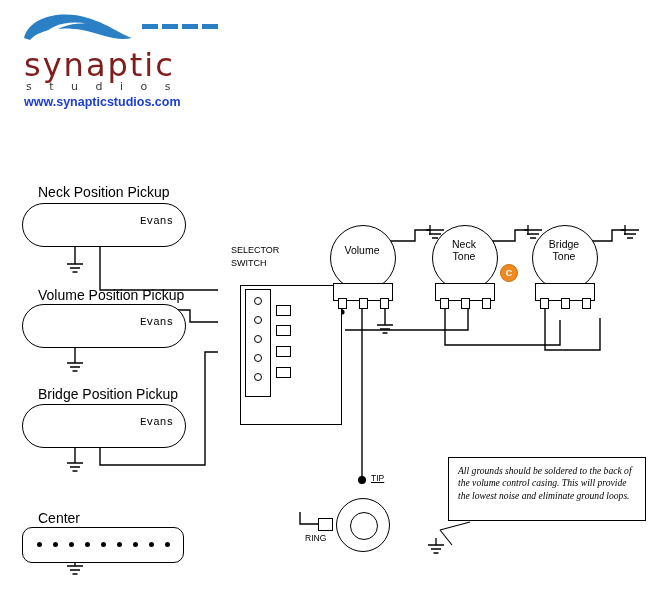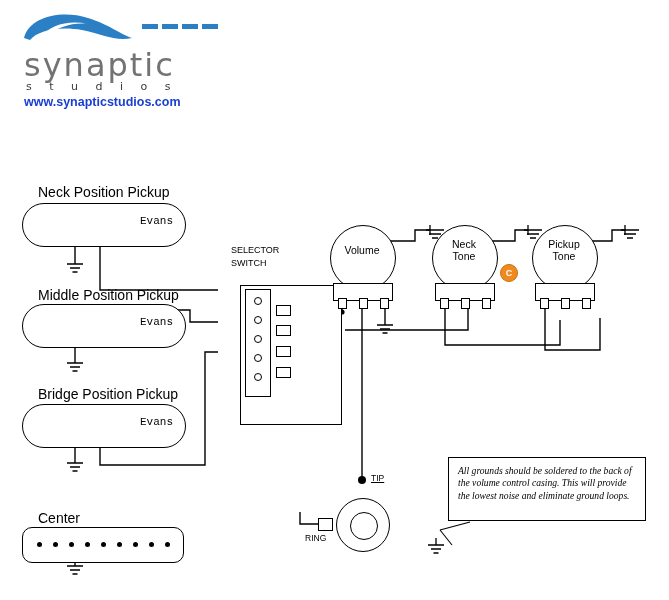--- a/index.html
+++ b/index.html
@@ -7,21 +7,21 @@
     width:669px;height:600px;background:#ffffff;
     font-family:"Liberation Sans", sans-serif;
     position:relative;overflow:hidden;
   }
   .root{position:absolute;left:0;top:0;width:669px;height:600px;}
   .abs{position:absolute;}
 
   
   .logo-wrap{left:14px;top:8px;width:250px;height:95px;}
   .logo-name{
-    left:10px;top:38px;font-size:32px;letter-spacing:2px;color:#737373;
+    left:10px;top:38px;font-size:32px;letter-spacing:2px;color:#7f1d1d;
     font-family:"DejaVu Sans", sans-serif;font-weight:400;
   }
   .logo-sub{
     left:12px;top:72px;font-size:11px;letter-spacing:7px;color:#3a3a3a;
     font-family:"DejaVu Sans", sans-serif;
   }
   .logo-url{
     left:24px;top:95px;font-size:12.5px;color:#1b3fd0;font-weight:bold;
     font-family:"Liberation Sans", sans-serif;
     text-align:center;
@@ -165,21 +165,21 @@
       <path d="M625,225 L625,235 M621,230 L639,230 M624,234 L636,234 M627,238 L633,238"></path>
       <path d="M428,545 L444,545 M431,549 L441,549 M433.5,553 L438.5,553 M436,538 L436,545"></path>
     </g>
   </svg>
 
   <div class="abs lbl" style="left:38px;top:184px;">Neck Position Pickup</div>
   <div class="abs pickup" style="left:22px;top:203px;">
     <span class="pk-text">Evans</span>
   </div>
 
-  <div class="abs lbl" style="left:38px;top:287px;">Middle Position Pickup</div>
+  <div class="abs lbl" style="left:38px;top:287px;">Volume Position Pickup</div>
   <div class="abs pickup" style="left:22px;top:304px;">
     <span class="pk-text">Evans</span>
   </div>
 
   <div class="abs lbl" style="left:38px;top:386px;">Bridge Position Pickup</div>
   <div class="abs pickup" style="left:22px;top:404px;">
     <span class="pk-text">Evans</span>
   </div>
 
   <div class="abs lbl" style="left:38px;top:510px;">Center</div>
@@ -223,21 +223,21 @@
   <div class="abs knob-label" style="left:432px;top:238px;">Neck</div>
   <div class="abs knob-label" style="left:432px;top:250px;">Tone</div>
   <div class="abs pot-body" style="left:435px;top:283px;">
     <span class="lug" style="left:4px;"></span>
     <span class="lug" style="left:25px;"></span>
     <span class="lug" style="left:46px;"></span>
   </div>
   <div class="abs cap" style="left:500px;top:264px;">C</div>
 
   <div class="abs knob" style="left:532px;top:225px;"></div>
-  <div class="abs knob-label" style="left:532px;top:238px;">Pickup</div>
+  <div class="abs knob-label" style="left:532px;top:238px;">Bridge</div>
   <div class="abs knob-label" style="left:532px;top:250px;">Tone</div>
   <div class="abs pot-body" style="left:535px;top:283px;">
     <span class="lug" style="left:4px;"></span>
     <span class="lug" style="left:25px;"></span>
     <span class="lug" style="left:46px;"></span>
   </div>
 
   <div class="abs jack-outer" style="left:336px;top:498px;">
     <span class="jack-inner"></span>
   </div>

